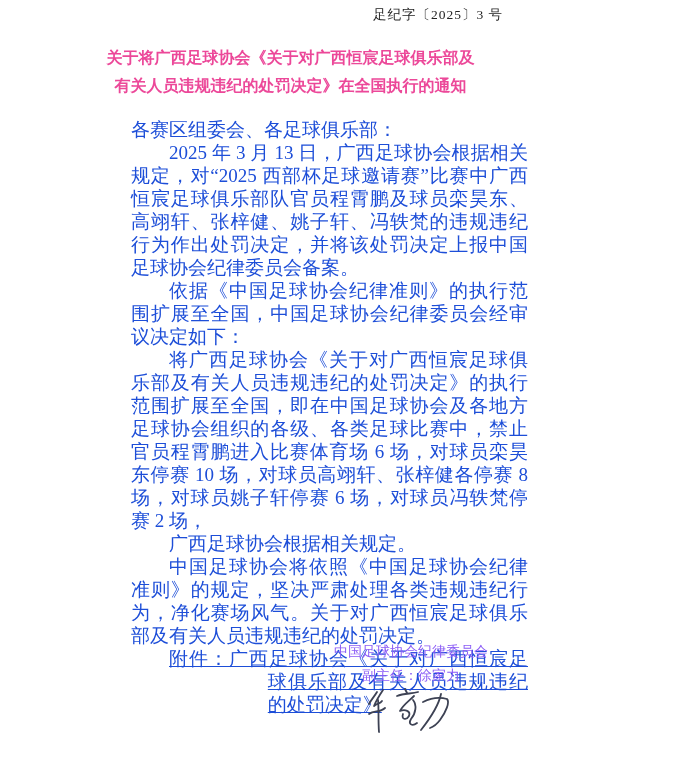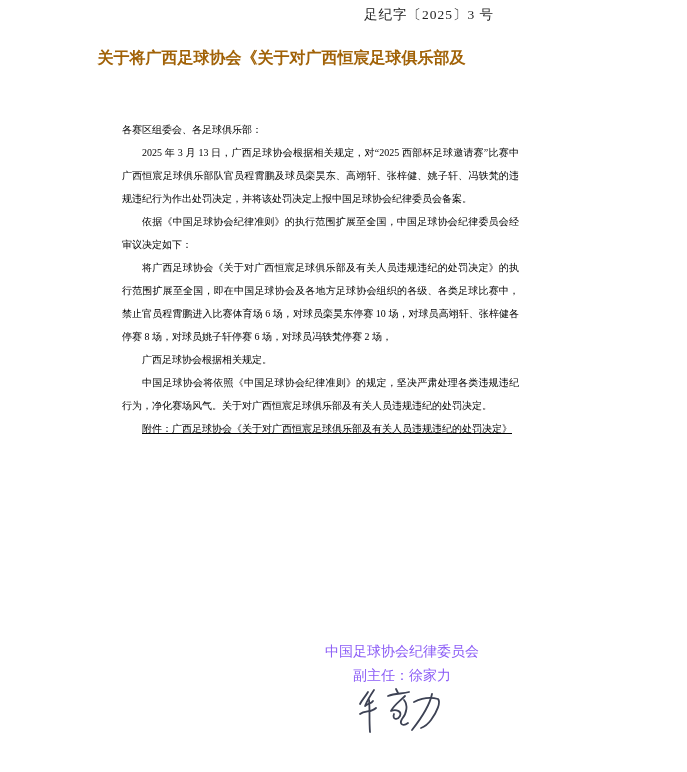--- a/index.html
+++ b/index.html
@@ -8,51 +8,52 @@
     background: #ffffff;
   }
   .page {
     position: relative;
     width: 563px;
     height: 772px;
     background: #ffffff;
     overflow: hidden;
     font-family: "Liberation Serif", "DejaVu Serif", serif;
     color: #1c1c1c;
+    margin-left: 9px;
   }
   .doc-number {
     position: absolute;
     top: 6px;
     left: 0;
     width: 494px;
     text-align: right;
     font-size: 13.5px;
     letter-spacing: 1px;
     color: #222222;
   }
   .doc-title {
     position: absolute;
     top: 44px;
     left: 40px;
     right: 40px;
     text-align: center;
     font-weight: bold;
     font-size: 16px;
     line-height: 28px;
-    color: #a16207;
+    color: #ec4899;
   }
   .doc-body {
     position: absolute;
     top: 118px;
     left: 122px;
     width: 397px;
-    font-size: 10px;
+    font-size: 19px;
     line-height: 23px;
     text-align: justify;
-    color: #000000;
+    color: #1d4ed8;
   }
   .doc-body p {
     margin: 0;
     text-indent: 2em;
   }
   .doc-body p.salutation {
     text-indent: 0;
   }
   .doc-body p.attachment {
     text-indent: -5.2em;
@@ -88,20 +89,21 @@
 </style>
 </head>
 <body>
 
 <div class="page">
 
   <div class="doc-number">足纪字〔2025〕3 号</div>
 
   <div class="doc-title">
     <div>关于将广西足球协会《关于对广西恒宸足球俱乐部及</div>
+    <div>有关人员违规违纪的处罚决定》在全国执行的通知</div>
   </div>
 
   <div class="doc-body">
     <p class="salutation">各赛区组委会、各足球俱乐部：</p>
     <p>2025 年 3 月 13 日，广西足球协会根据相关规定，对“2025 西部杯足球邀请赛”比赛中广西恒宸足球俱乐部队官员程霄鹏及球员栾昊东、高翊轩、张梓健、姚子轩、冯轶梵的违规违纪行为作出处罚决定，并将该处罚决定上报中国足球协会纪律委员会备案。</p>
     <p>依据《中国足球协会纪律准则》的执行范围扩展至全国，中国足球协会纪律委员会经审议决定如下：</p>
     <p>将广西足球协会《关于对广西恒宸足球俱乐部及有关人员违规违纪的处罚决定》的执行范围扩展至全国，即在中国足球协会及各地方足球协会组织的各级、各类足球比赛中，禁止官员程霄鹏进入比赛体育场 6 场，对球员栾昊东停赛 10 场，对球员高翊轩、张梓健各停赛 8 场，对球员姚子轩停赛 6 场，对球员冯轶梵停赛 2 场，</p>
     <p>广西足球协会根据相关规定。</p>
     <p>中国足球协会将依照《中国足球协会纪律准则》的规定，坚决严肃处理各类违规违纪行为，净化赛场风气。关于对广西恒宸足球俱乐部及有关人员违规违纪的处罚决定。</p>
     <p class="attachment"><span>附件：</span><span>广西足球协会《关于对广西恒宸足球俱乐部及有关人员违规违纪的处罚决定》</span></p>

